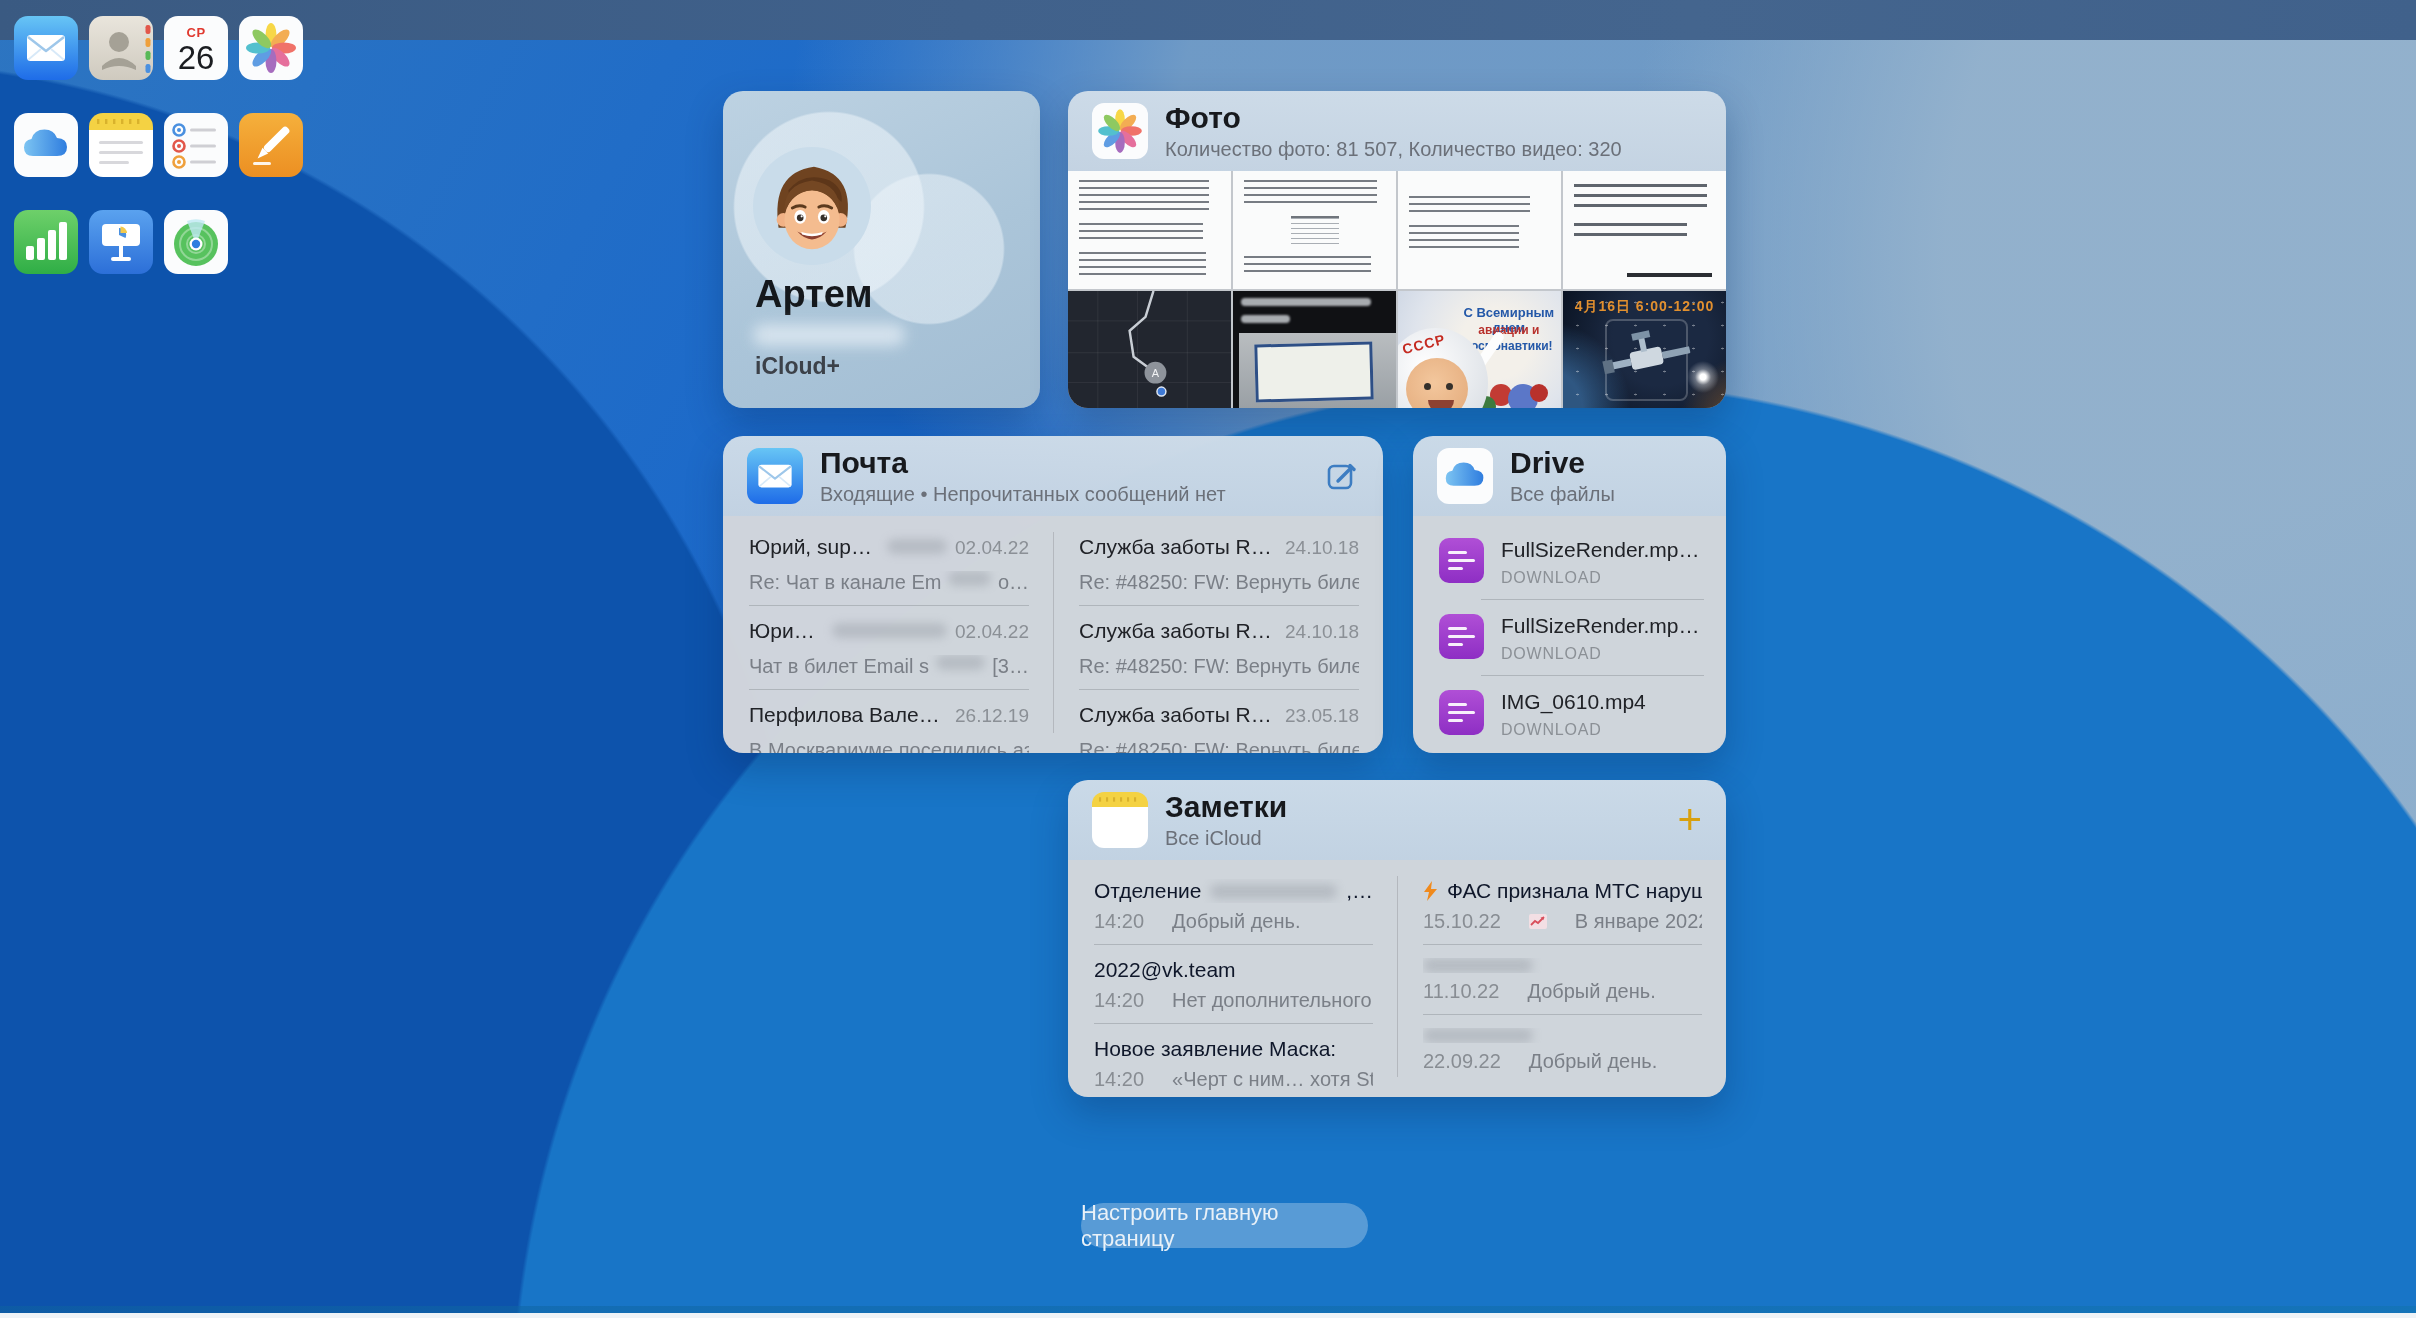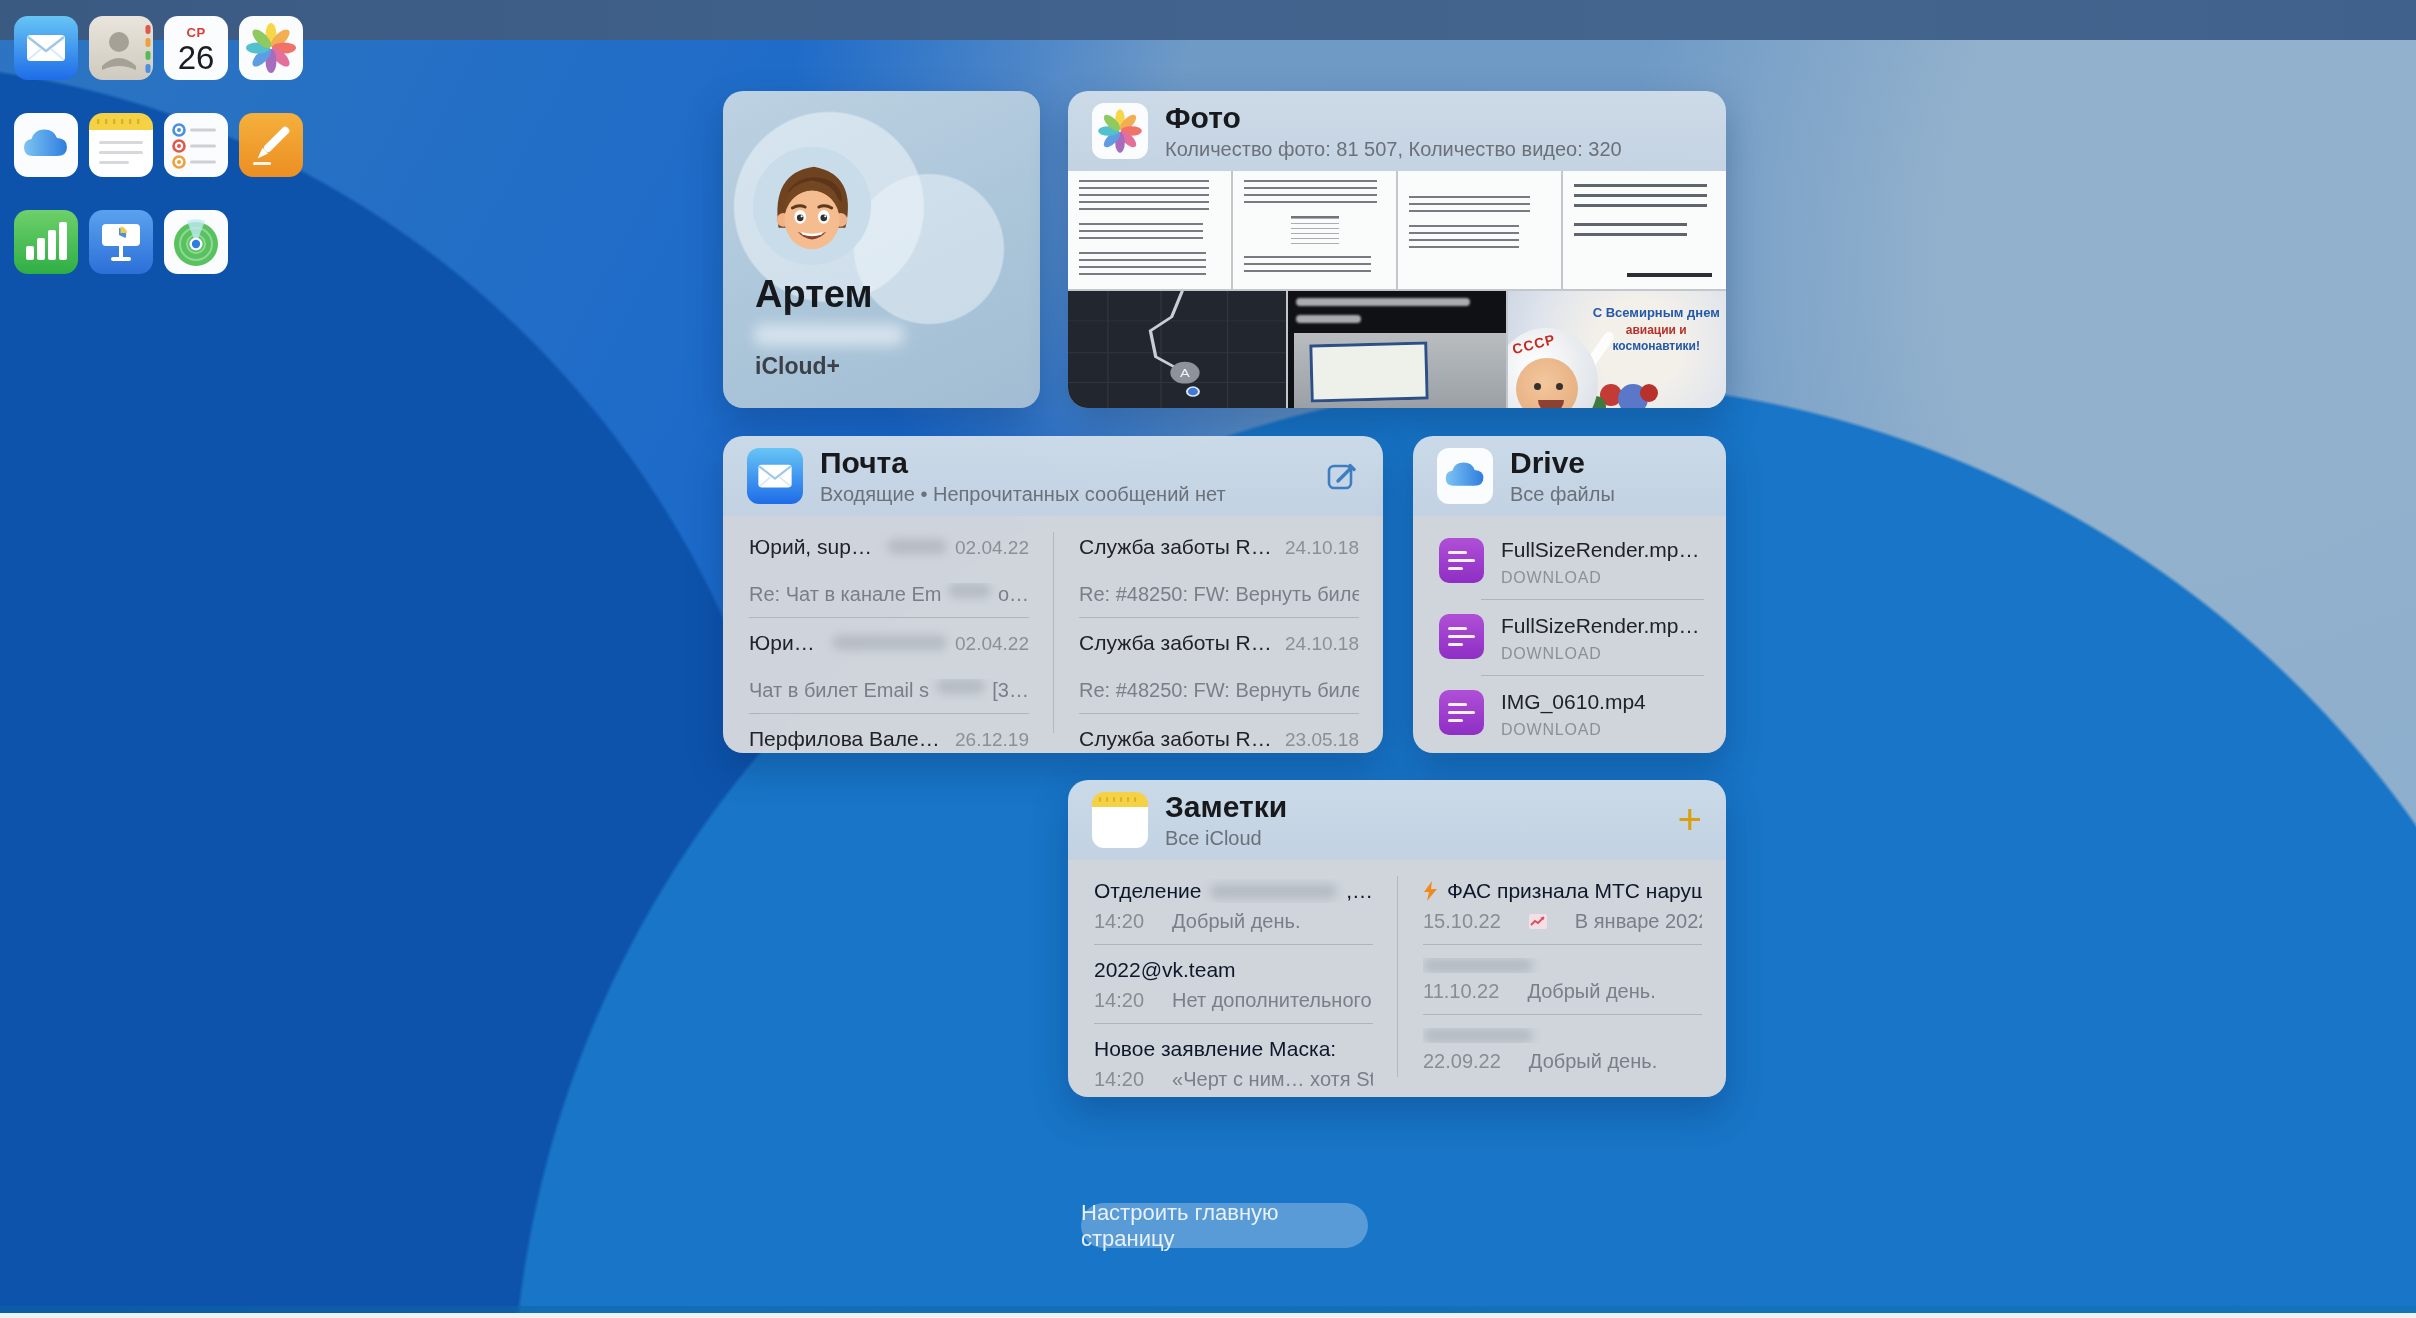--- a/index.html
+++ b/index.html
@@ -104,21 +104,21 @@
   .mail{left:723px;top:436px;width:660px;height:317px;}
   .notes{left:1068px;top:780px;width:658px;height:317px;}
   .cols{position:absolute;inset:0;display:flex;}
   .vdiv{position:absolute;left:50%;top:16px;bottom:20px;width:1px;background:#b4b8be;}
   .col{flex:1;padding:6px 24px 0 26px;box-sizing:border-box;min-width:0;}
   .row{padding:13px 0 11px;cursor:pointer;}
   .row + .row{border-top:1px solid rgba(150,154,160,.55);}
   .r1{display:flex;align-items:baseline;gap:8px;min-width:0;}
   .sender{font-size:21px;color:#202227;white-space:nowrap;overflow:hidden;text-overflow:ellipsis;}
   .rdate{margin-left:auto;font-size:19px;color:#8b9096;white-space:nowrap;flex:0 0 auto;}
-  .r2{margin-top:24px;font-size:20px;color:#7a7f87;display:flex;align-items:flex-start;gap:7px;white-space:nowrap;overflow:hidden;min-width:0;}
+  .r2{margin-top:12px;font-size:20px;color:#7a7f87;display:flex;align-items:flex-start;gap:7px;white-space:nowrap;overflow:hidden;min-width:0;}
   .blur{display:inline-block;height:15px;border-radius:8px;background:#8d939c;opacity:.38;filter:blur(5px);flex:0 1 auto;}
   .b64{width:64px;}.b96{width:96px;}.b110{width:110px;}.b120{width:120px;}.b146{width:146px;}
   .n-title{font-size:21px;color:#0f172a;display:flex;align-items:center;gap:9px;white-space:nowrap;overflow:hidden;min-width:0;}
   .n-meta{margin-top:7px;font-size:20px;color:#7a7f87;display:flex;align-items:center;gap:28px;white-space:nowrap;overflow:hidden;}
   .n-time{color:#888d93;flex:0 0 auto;}
   .mini-ic{flex:0 0 auto;display:inline-flex;}
   .plus{font-size:42px;color:#d8a00e;line-height:.8;font-weight:400;}
 
   
   .drive{left:1413px;top:436px;width:313px;height:317px;}
@@ -251,20 +251,36 @@
         <div class="fl" style="left:132px;bottom:6px;width:18px;height:18px;background:#b8312c;"></div>
         <div class="fl" style="left:78px;bottom:-8px;width:20px;height:20px;background:#3e7a3e;"></div>
         <div class="helmet">
           <div class="cccp">СССР</div>
           <div class="visor"></div>
           <div class="eye" style="left:40px;"></div>
           <div class="eye" style="left:62px;"></div>
           <div class="smile"></div>
         </div>
       </div>
+      <div class="ph-space">
+        <div class="stars"></div>
+        <div class="cap">4月16日 6:00-12:00</div>
+        <div class="phone"></div>
+        <svg viewBox="0 0 110 70">
+          <g transform="rotate(-12 55 35)">
+            <rect x="12" y="30" width="26" height="7" fill="#9fb2c4" rx="1"></rect>
+            <rect x="70" y="30" width="28" height="7" fill="#8fa2b4" rx="1"></rect>
+            <rect x="10" y="27" width="10" height="13" fill="#5f7184"></rect>
+            <rect x="38" y="24" width="32" height="18" rx="4" fill="#cfd8e0"></rect>
+            <rect x="50" y="12" width="6" height="14" fill="#aebecc"></rect>
+            <rect x="44" y="6" width="18" height="7" fill="#7d92a6"></rect>
+          </g>
+        </svg>
+        <div class="flare"></div>
+      </div>
     </div>
   </div>
 </div>
 
 <div class="widget mail">
   <div class="w-head">
     <div class="ic sm ic-mail">
       <svg viewBox="0 0 64 64">
         <rect x="13" y="19" width="38" height="26" rx="3.5" fill="#fff"></rect>
         <path d="M14 21 L32 35 L50 21" fill="none" stroke="#9ec7ea" stroke-width="2.4" stroke-linejoin="round"></path>

